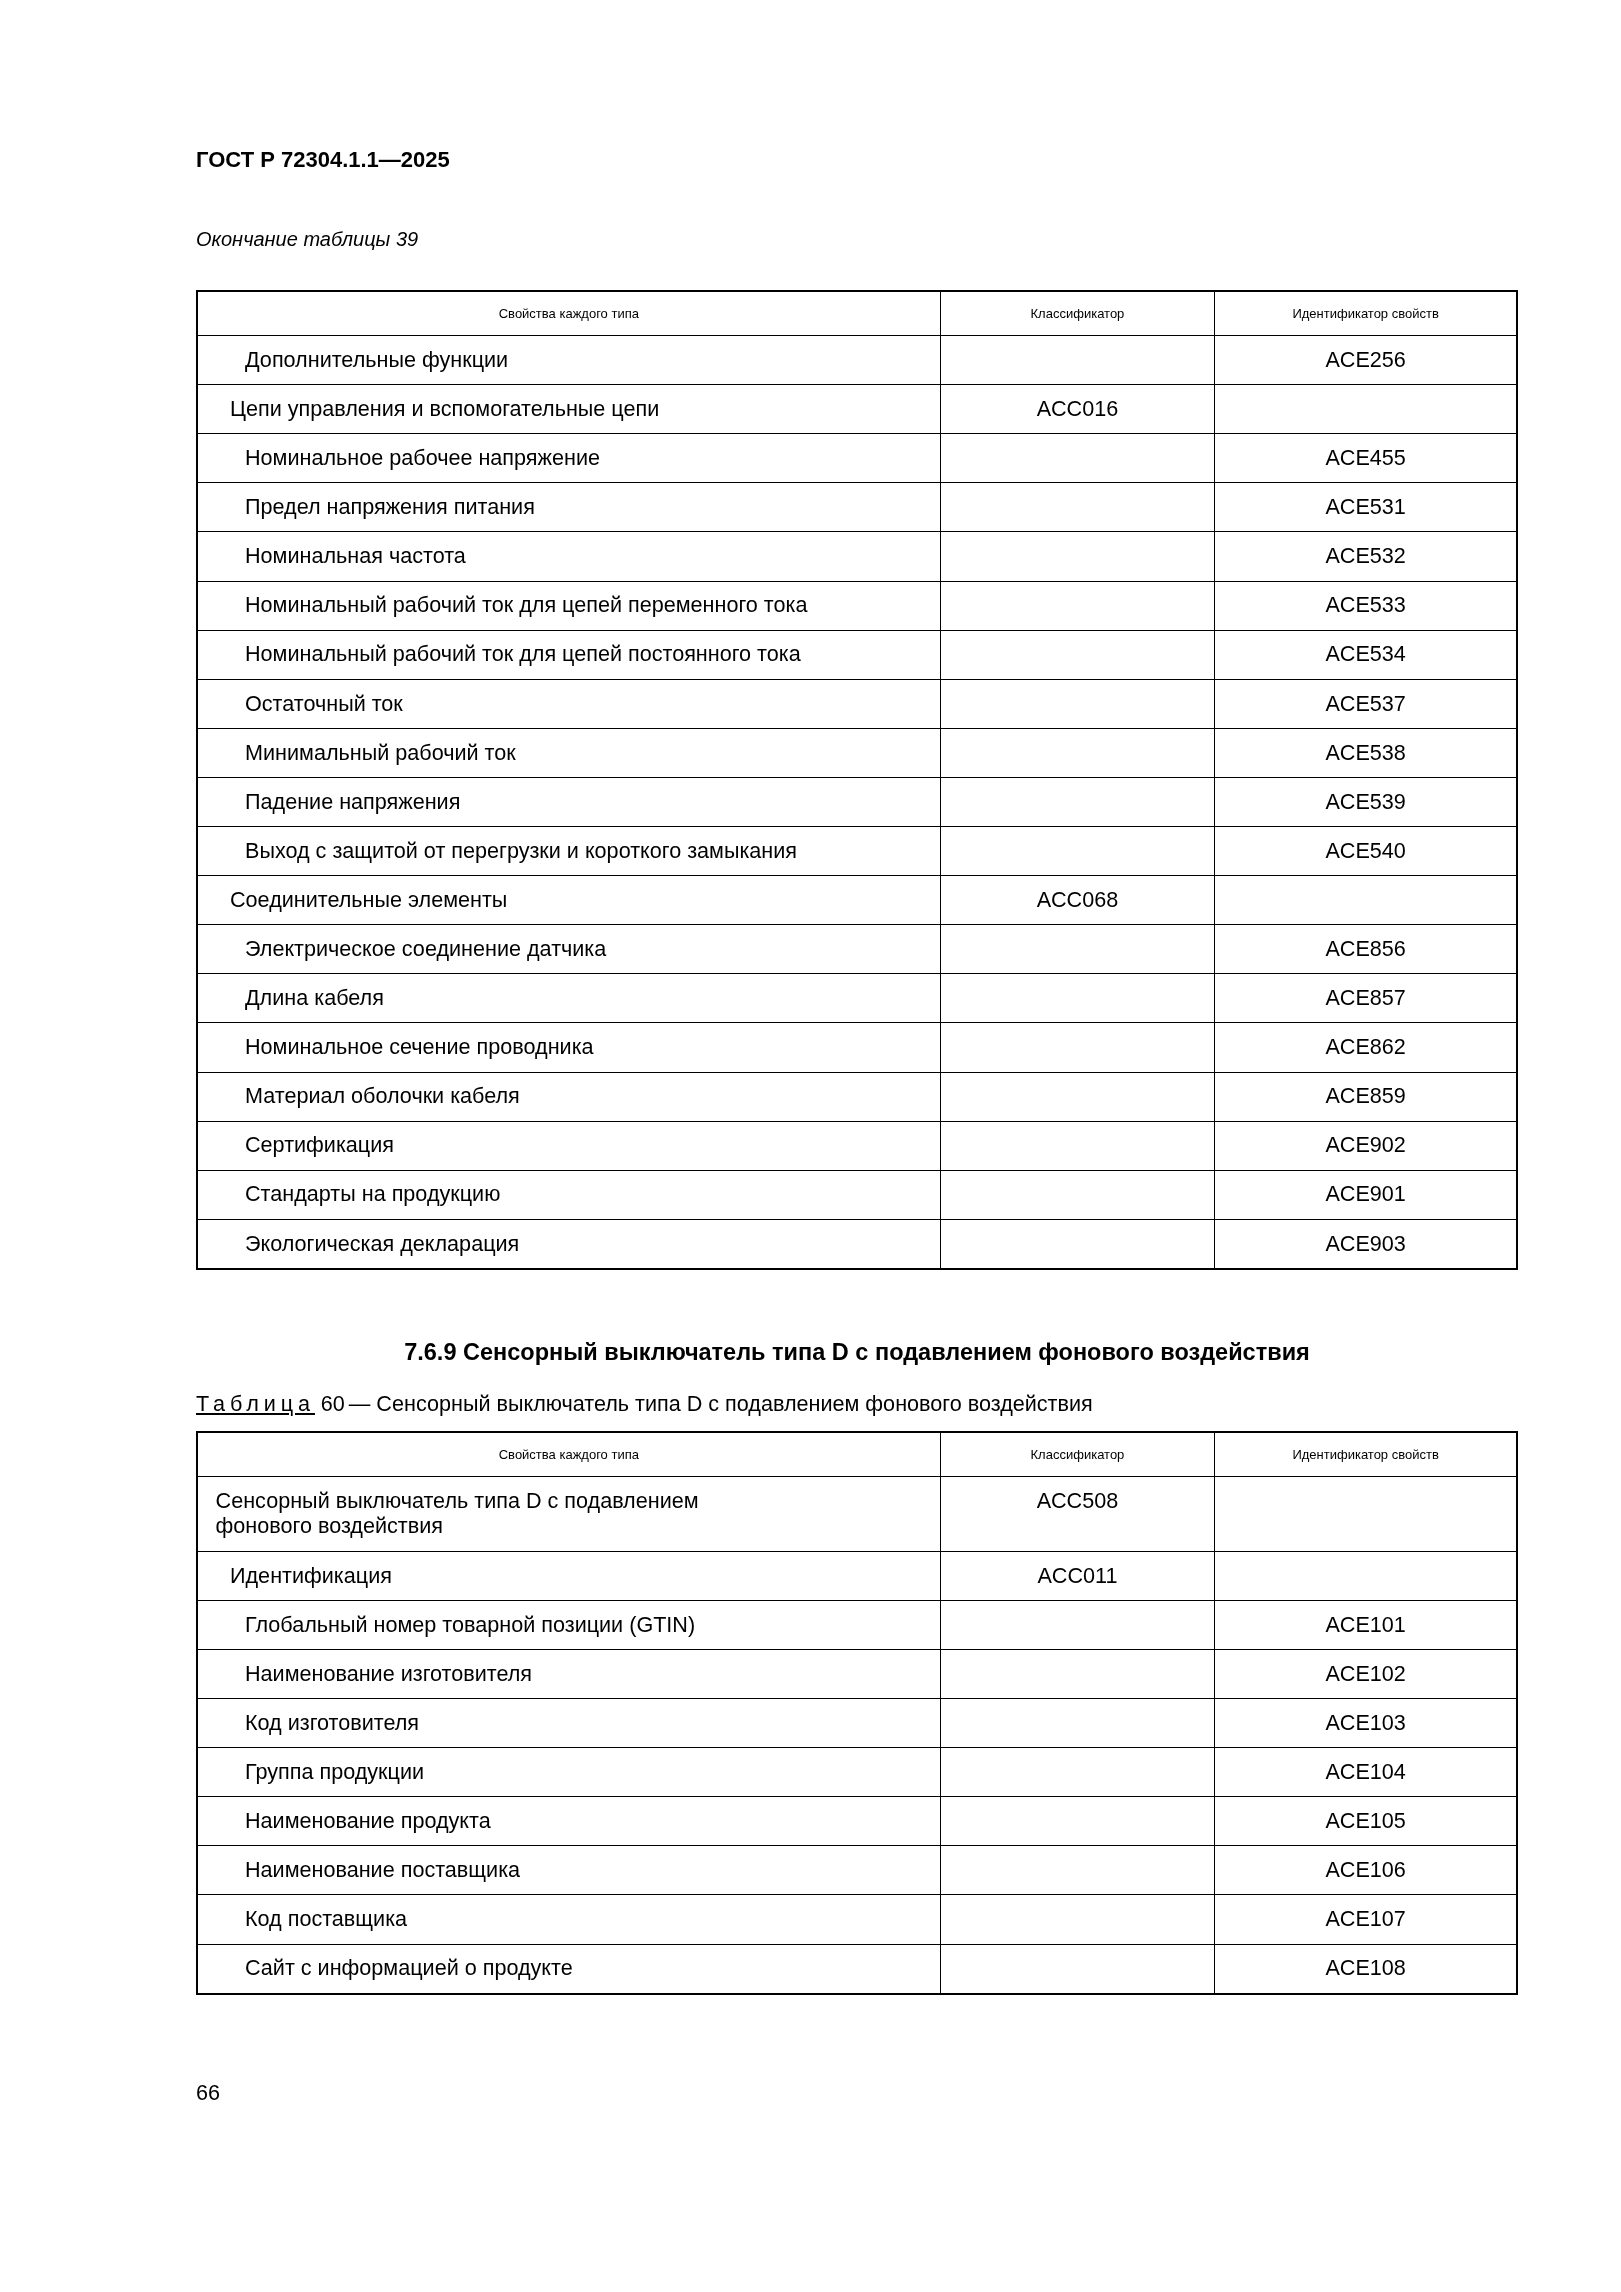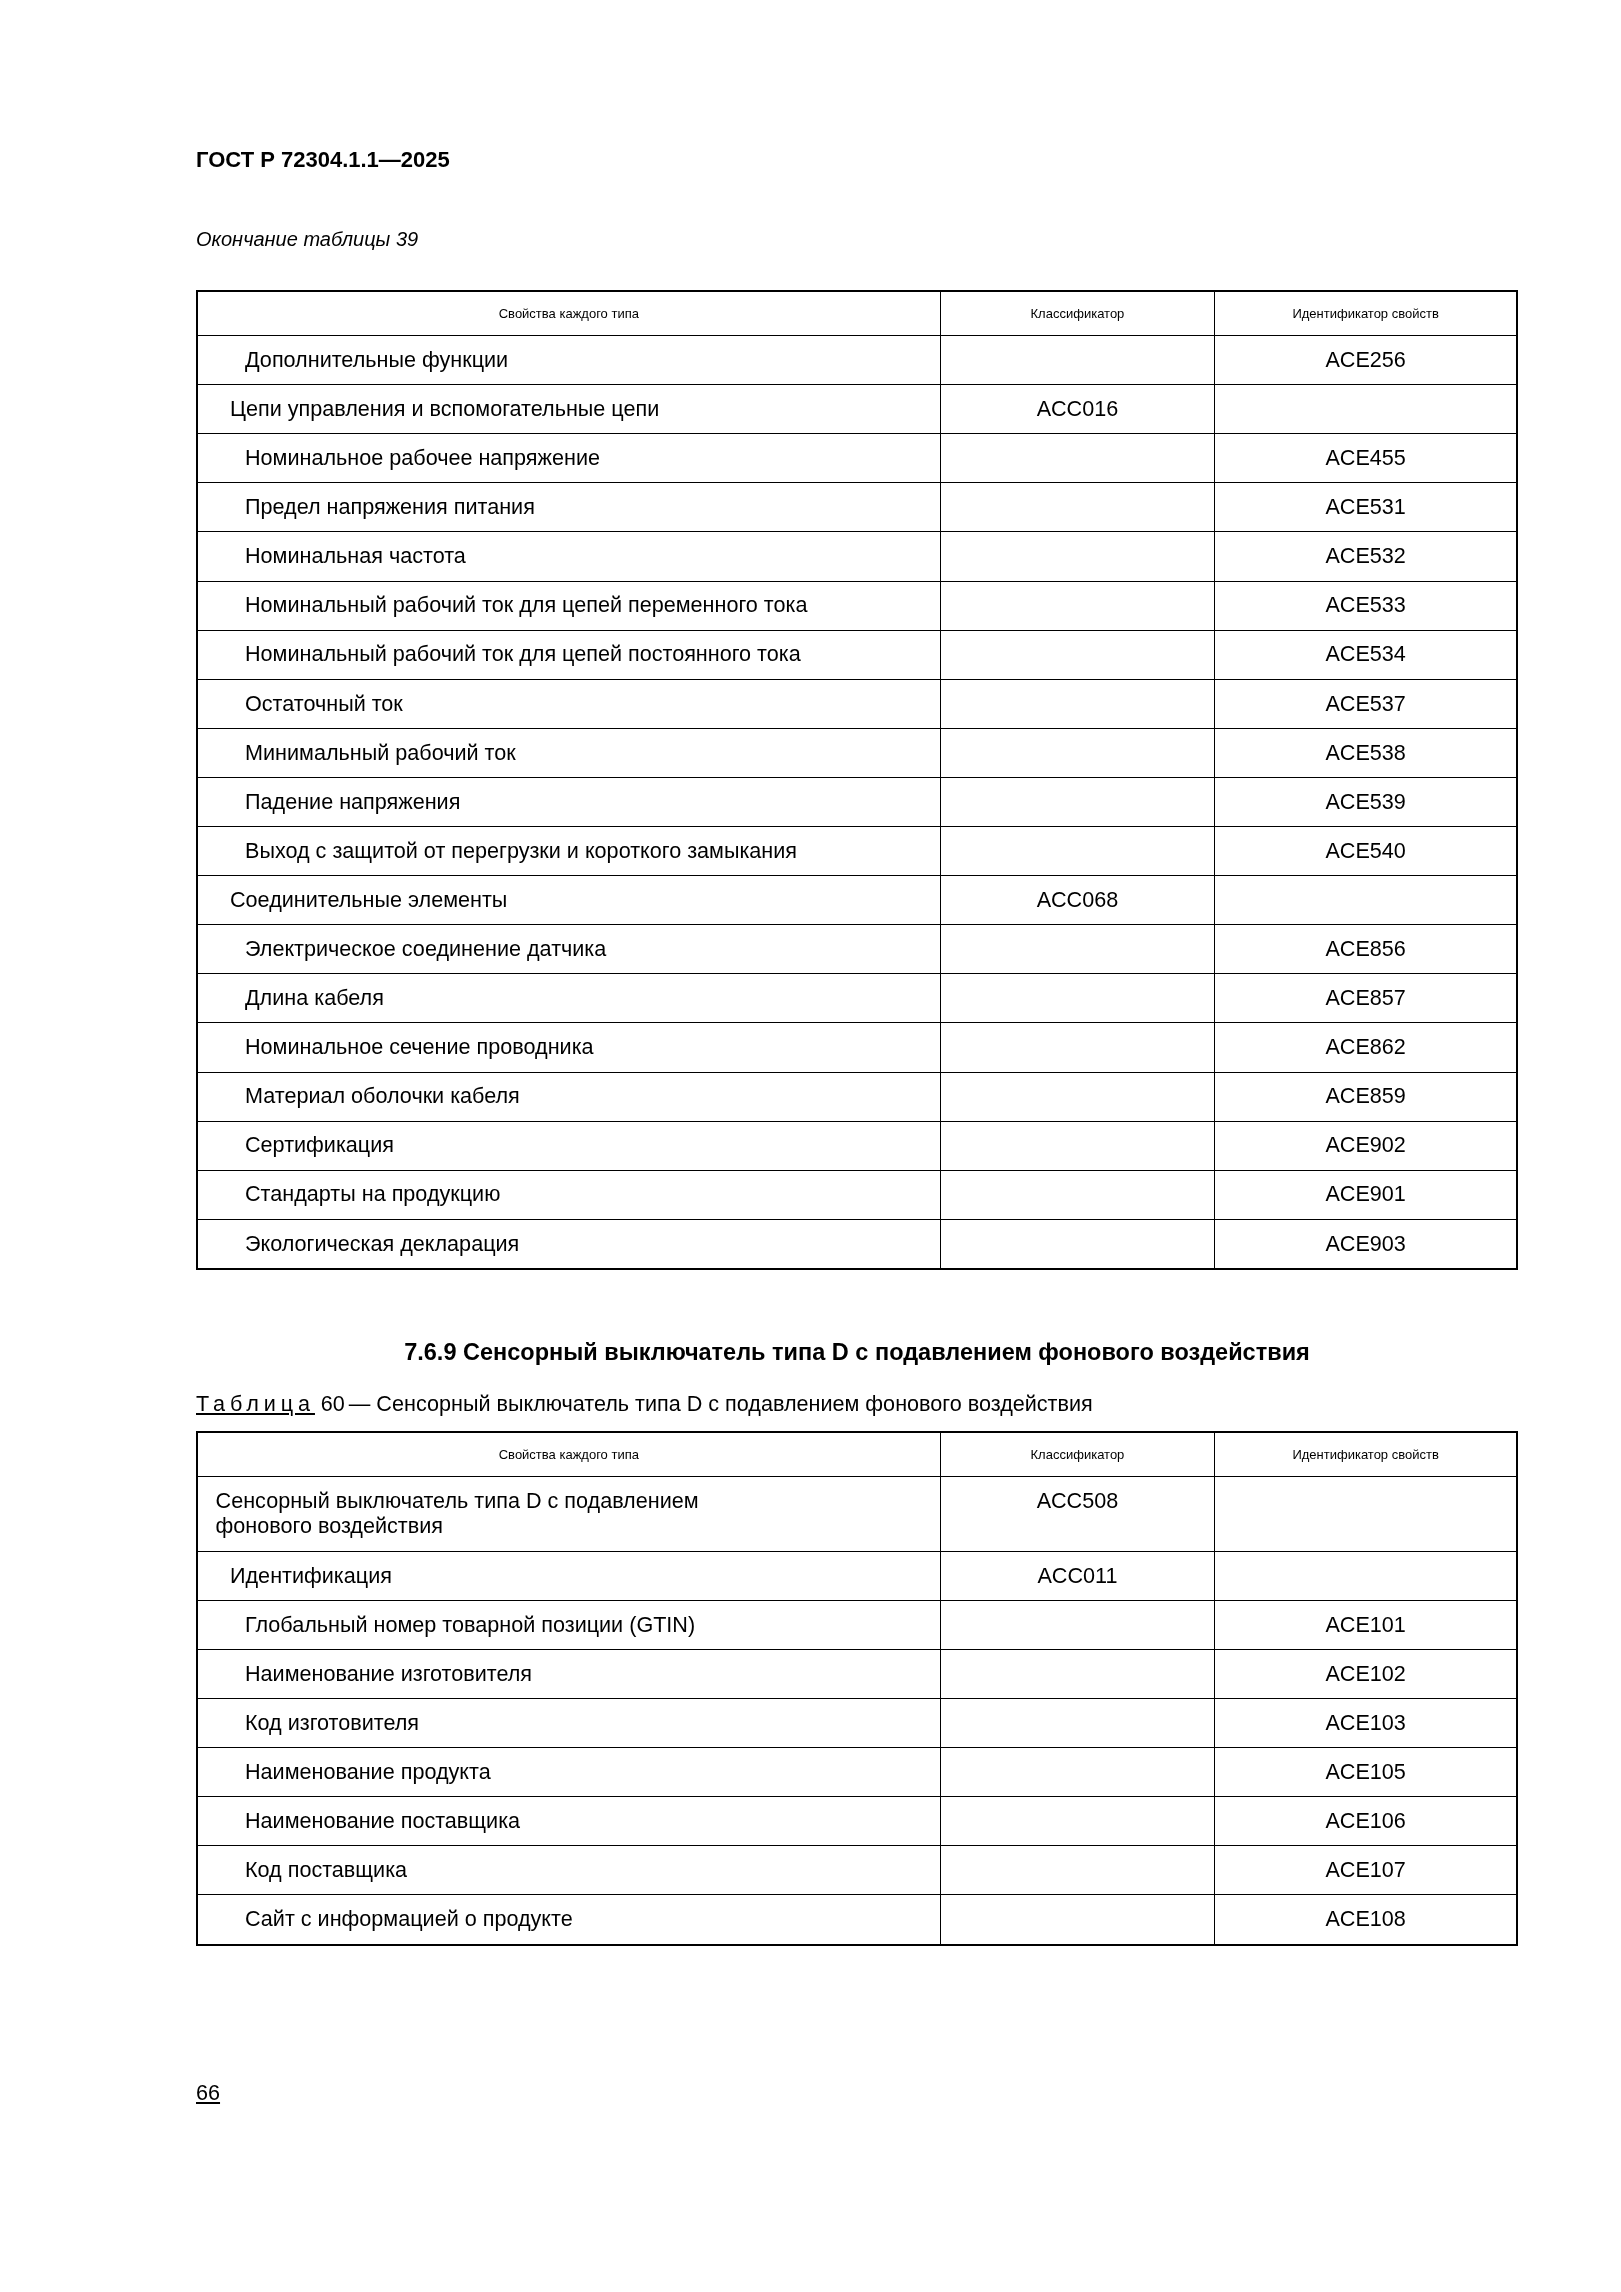--- a/index.html
+++ b/index.html
@@ -69,21 +69,20 @@
     margin-bottom: 13.7px;
     font-size: 21.6px;
   }
   .caption-label { letter-spacing: 4.9px; text-decoration: underline; }
   .caption-number { margin-left: 5.9px; margin-right: 3.9px; }
   .page-number {
     position: absolute;
     left: 196px;
     top: 2080px;
     font-size: 21.6px;
-    text-decoration: underline;
   }
 </style>
 </head>
 <body>
 
 <div class="page">
 
   <div class="doc-number">ГОСТ Р 72304.1.1—2025</div>
 
   <div class="continuation">Окончание таблицы 39</div>
@@ -240,20 +239,25 @@
           <td class="prop indent2">Наименование изготовителя</td>
           <td class="center"></td>
           <td class="center">ACE102</td>
         </tr>
         <tr>
           <td class="prop indent2">Код изготовителя</td>
           <td class="center"></td>
           <td class="center">ACE103</td>
         </tr>
         <tr>
+          <td class="prop indent2">Группа продукции</td>
+          <td class="center"></td>
+          <td class="center">ACE104</td>
+        </tr>
+        <tr>
           <td class="prop indent2">Наименование продукта</td>
           <td class="center"></td>
           <td class="center">ACE105</td>
         </tr>
         <tr>
           <td class="prop indent2">Наименование поставщика</td>
           <td class="center"></td>
           <td class="center">ACE106</td>
         </tr>
         <tr>

